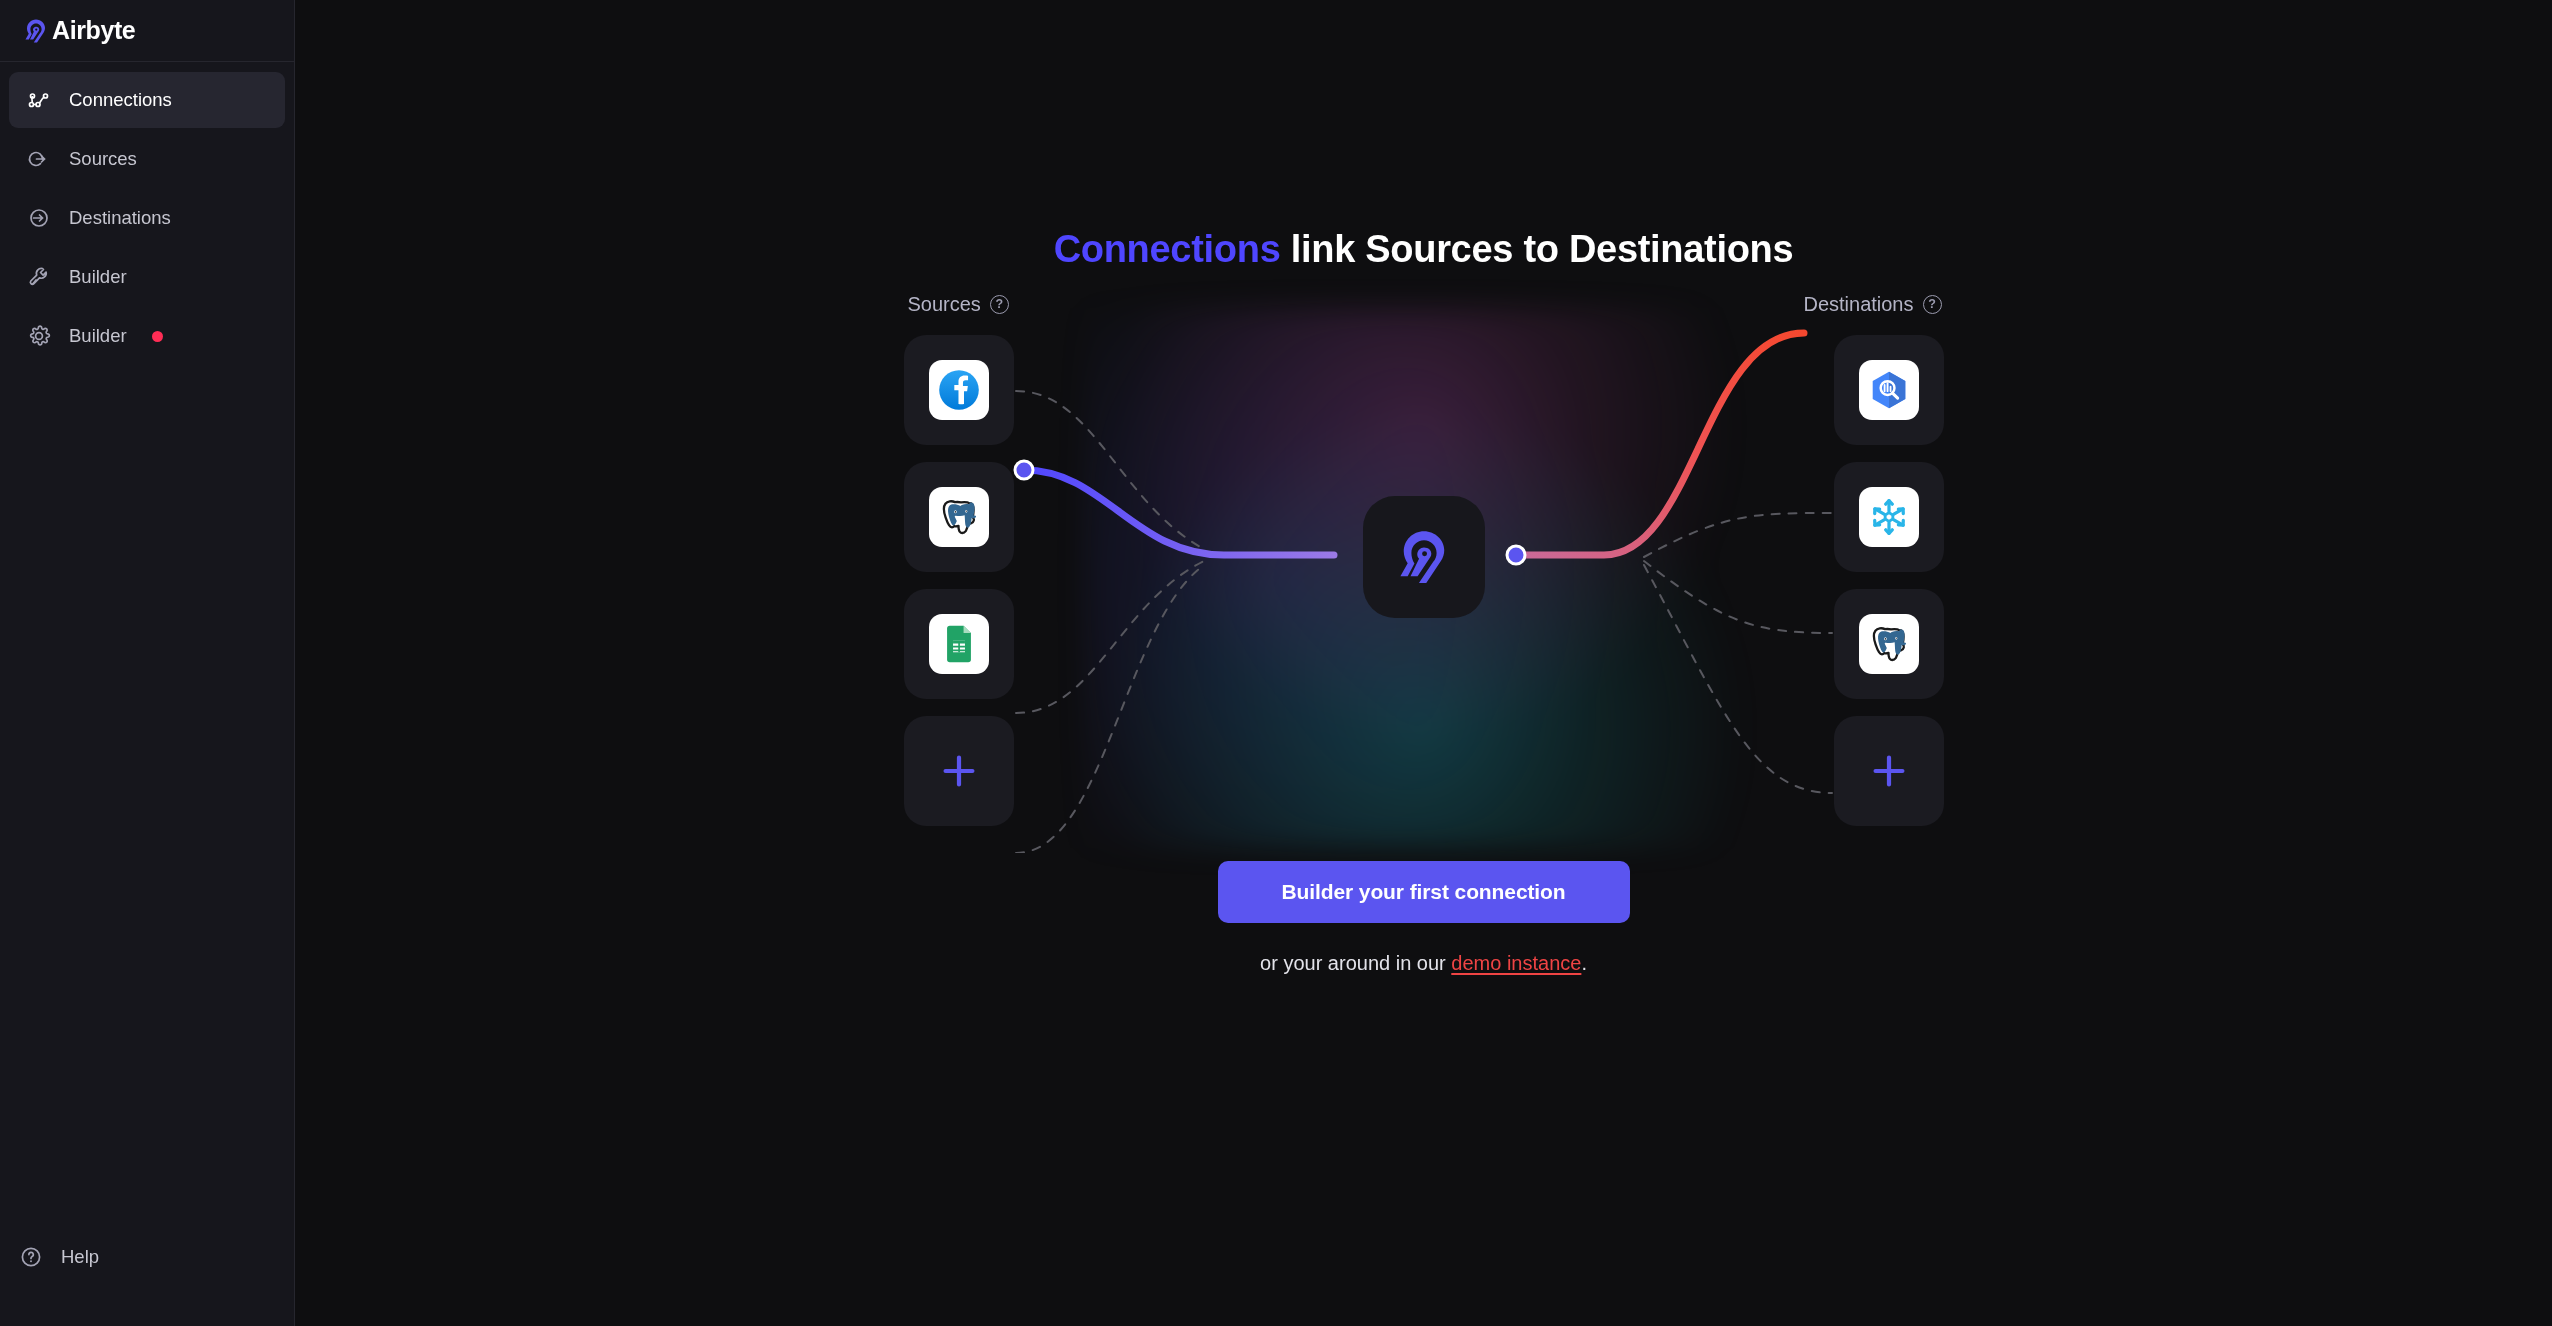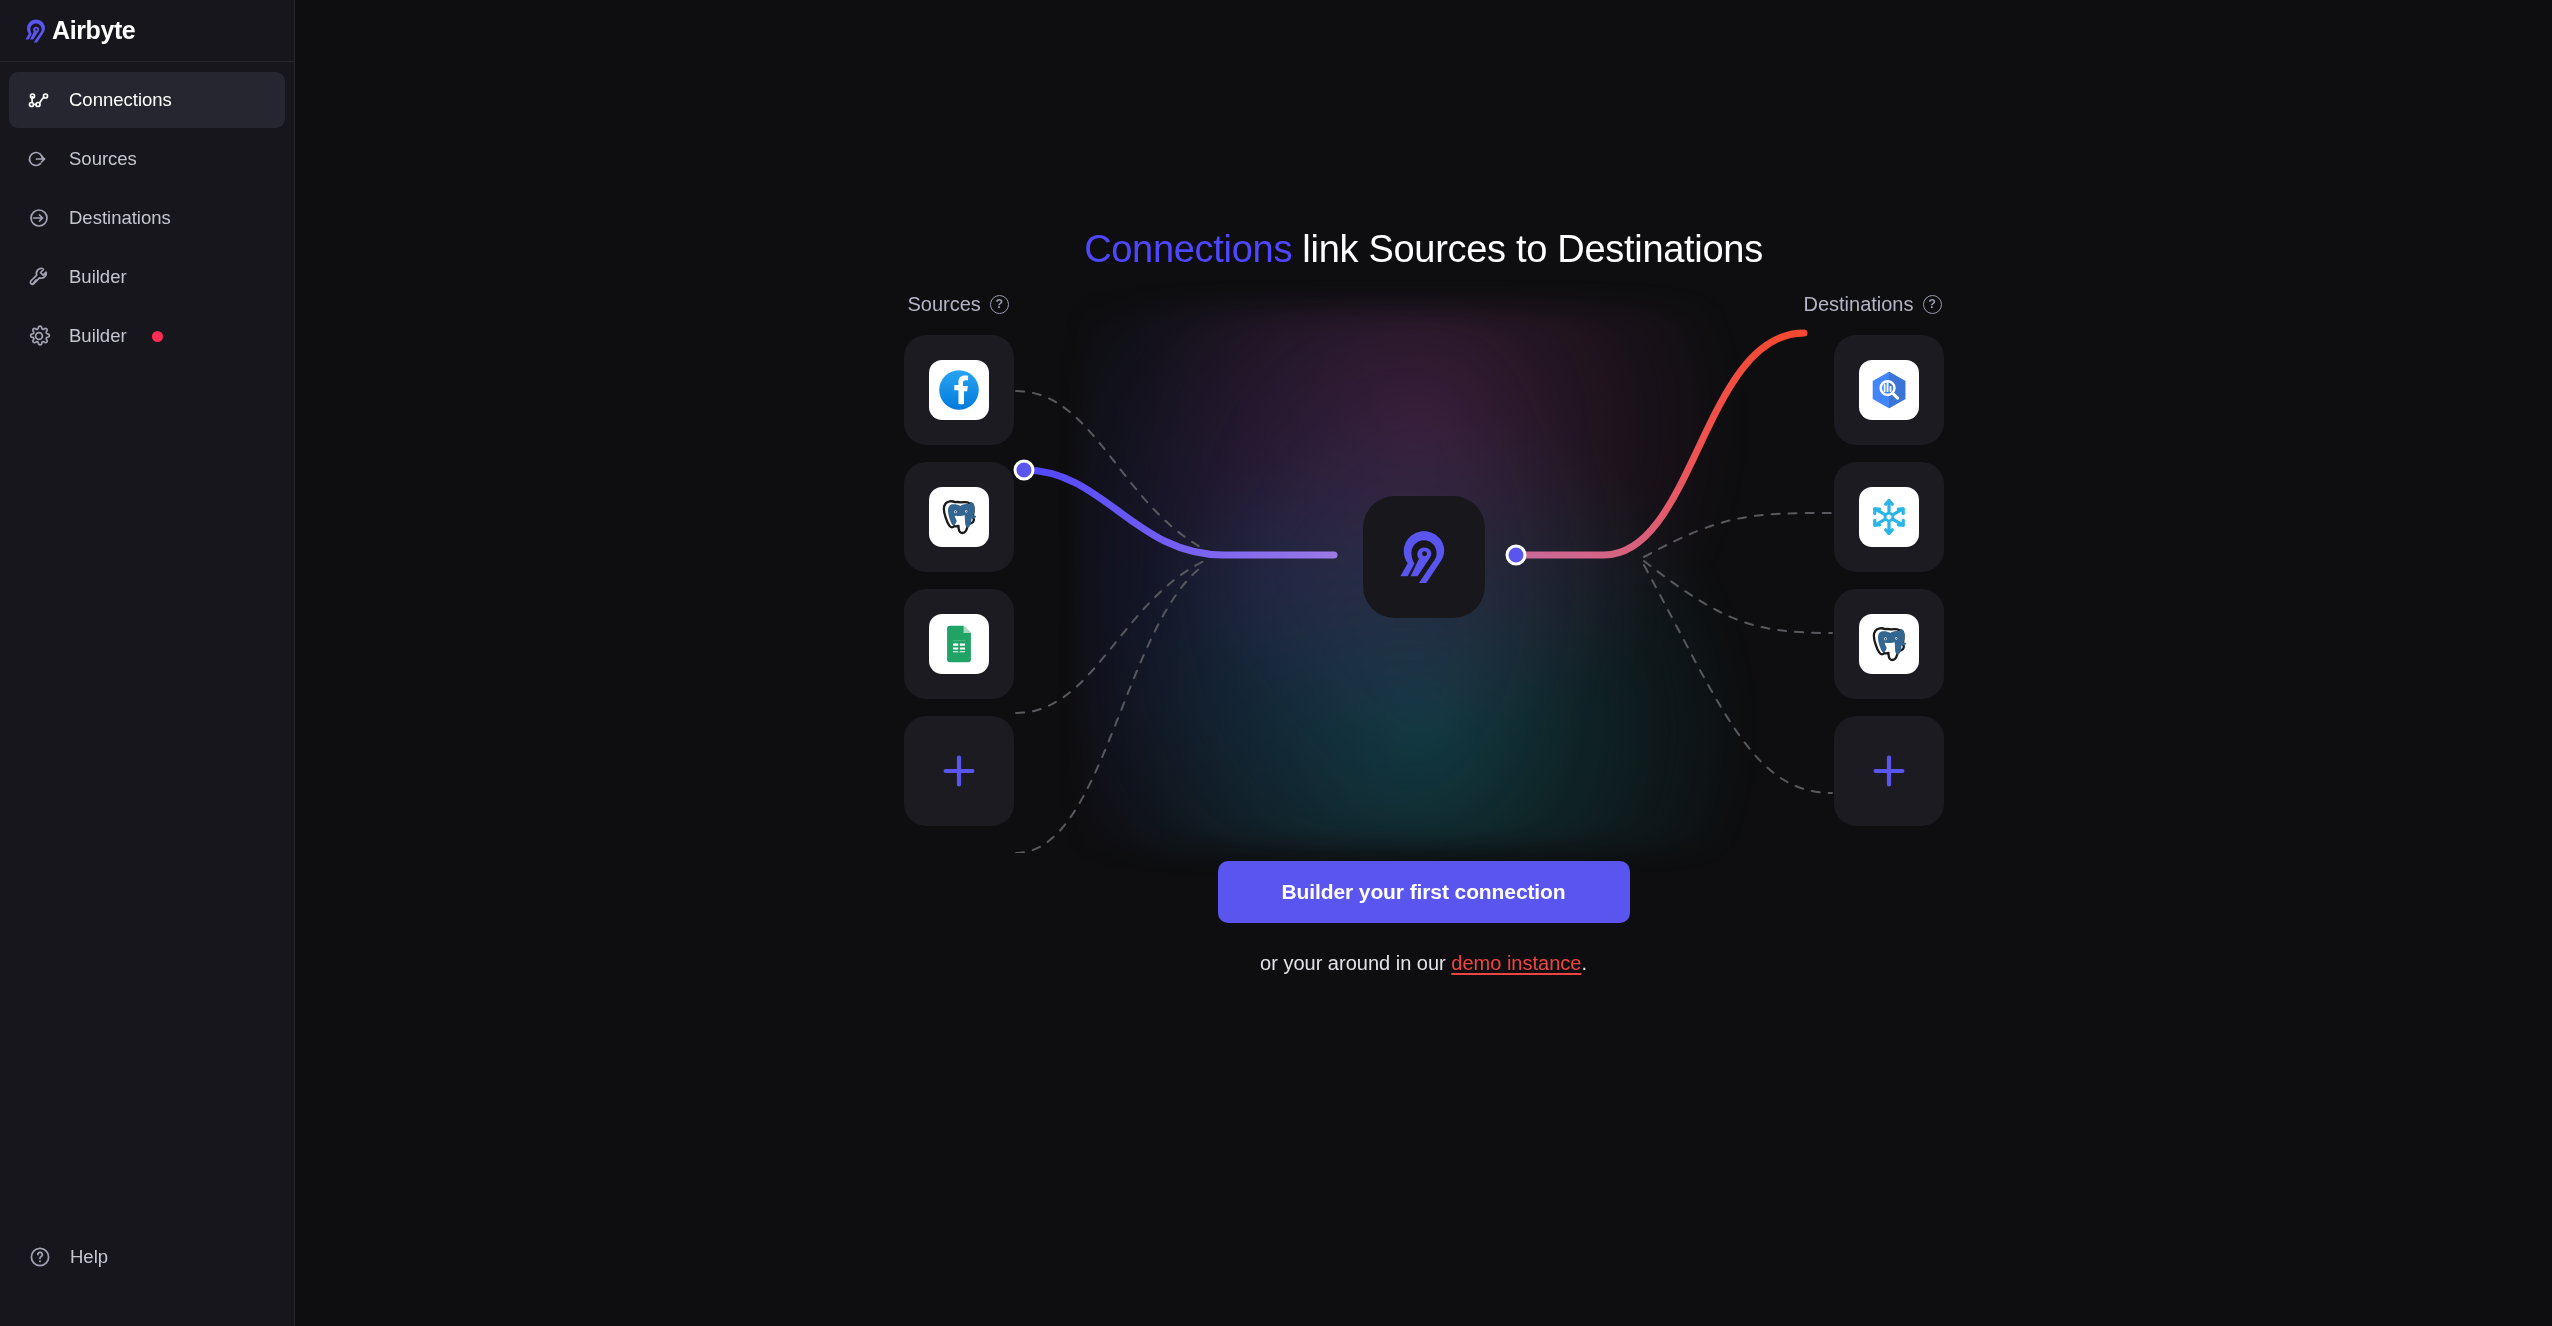--- a/index.html
+++ b/index.html
@@ -34,34 +34,34 @@
     display:flex; align-items:center; gap:17px;
     height:56px; padding:0 17px;
     border-radius:9px; cursor:pointer;
     color:#c6c6d0; font-size:18.5px; font-weight:400;
   }
   .nav-item .ico { width:26px; height:26px; flex:0 0 26px; display:flex; align-items:center; justify-content:center; }
   .nav-item.active { background:#262630; color:#ffffff; font-weight:500; }
   .nav-item.active .ico svg { stroke:#ffffff; }
   .badge-dot { width:11px; height:11px; border-radius:50%; background:#ff2d55; margin-left:8px; flex:0 0 11px; }
   .nav-bottom {
-    margin-top:auto; padding:0 9px 44px 10px;
+    margin-top:auto; padding:0 9px 44px 1px;
     display:flex; flex-direction:column; gap:32px;
   }
   .nav-bottom .nav-item { height:50px; }
 
   
   .main {
     flex:1; position:relative; background:#0e0e10;
     display:flex; flex-direction:column; align-items:center;
     overflow:hidden;
   }
   .headline {
     margin-top:228px;
-    font-size:38px; font-weight:400; color:#ffffff; letter-spacing:-0.3px;
+    font-size:38px; font-weight:700; color:#ffffff; letter-spacing:-0.3px;
     white-space:nowrap; z-index:4;text-align:center;
   }
   .headline .accent { color:#4f46ff; }
 
   .diagram {
     position:relative;
     width:1040px; height:560px;
     margin-top:22px;
     z-index:3;
   }

